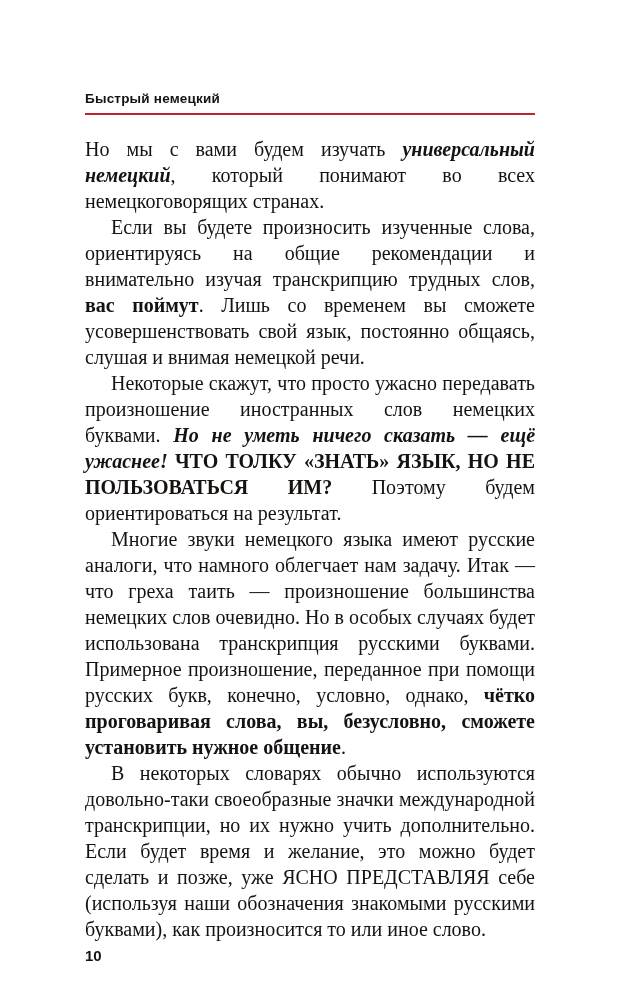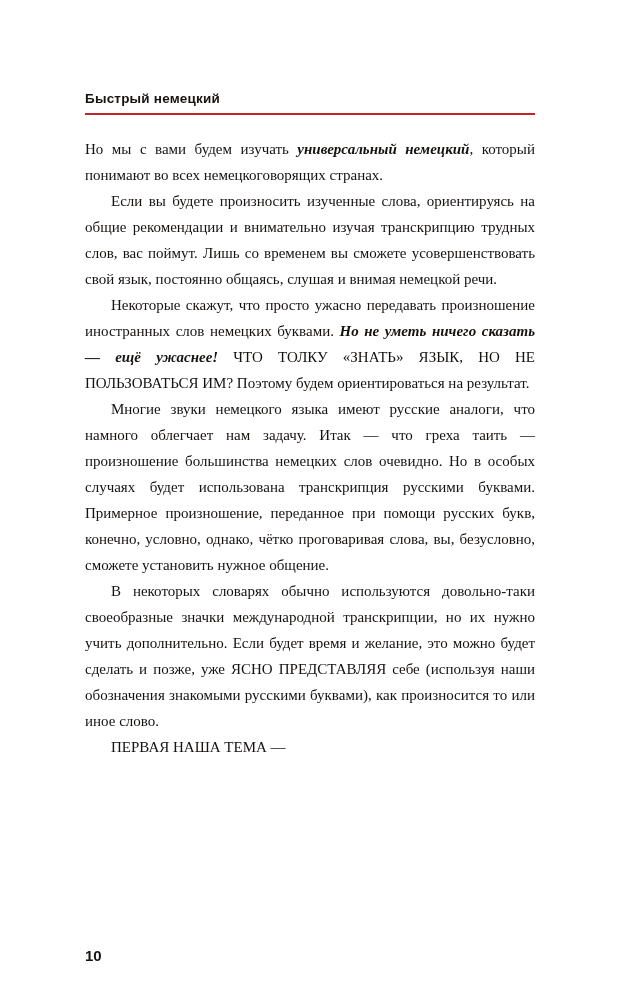--- a/index.html
+++ b/index.html
@@ -33,29 +33,29 @@
     height: 2px;
     width: 100%;
     background: #c2232a;
     margin-bottom: 21px;
   }
   .body-text {
     flex: 0 0 auto;
   }
   p.para {
     margin: 0;
-    font-size: 15px;
+    font-size: 20px;
     line-height: 26px;
     text-align: justify;
     text-indent: 26px;
   }
   p.para.noindent { text-indent: 0; }
   p.para.short { text-align: left; }
   .bi { font-weight: bold; font-style: italic; }
-  .b  { font-weight: normal; }
+  .b  { font-weight: bold; }
   .section-heading {
     font-family: "Liberation Sans", "DejaVu Sans", sans-serif;
     font-weight: bold;
     font-size: 17px;
     letter-spacing: 0.6px;
     text-align: center;
     color: #171310;
     margin: 46px 0 34px 0;
   }
   .page-footer {
@@ -81,21 +81,20 @@
     <p class="para noindent"><span>Но мы с вами будем изучать </span><span class="bi">универсальный немецкий</span><span>, который понимают во всех немецкоговорящих странах.</span></p>
 
     <p class="para"><span>Если вы будете произносить изученные слова, ориентируясь на общие рекомендации и внимательно изучая транскрипцию трудных слов, </span><span class="b">вас поймут</span><span>. Лишь со временем вы сможете усовершенствовать свой язык, постоянно общаясь, слушая и внимая немецкой речи.</span></p>
 
     <p class="para"><span>Некоторые скажут, что просто ужасно передавать произношение иностранных слов немецких буквами. </span><span class="bi">Но не уметь ничего сказать — ещё ужаснее! </span><span class="b">ЧТО ТОЛКУ «ЗНАТЬ» ЯЗЫК, НО НЕ ПОЛЬЗОВАТЬСЯ ИМ?</span><span> Поэтому будем ориентироваться на результат.</span></p>
 
     <p class="para"><span>Многие звуки немецкого языка имеют русские аналоги, что намного облегчает нам задачу. Итак — что греха таить — произношение большинства немецких слов очевидно. Но в особых случаях будет использована транскрипция русскими буквами. Примерное произношение, переданное при помощи русских букв, конечно, условно, однако, </span><span class="b">чётко проговаривая слова, вы, безусловно, сможете установить нужное общение</span><span>.</span></p>
 
     <p class="para"><span>В некоторых словарях обычно используются довольно-таки своеобразные значки международной транскрипции, но их нужно учить дополнительно. Если будет время и желание, это можно будет сделать и позже, уже ЯСНО ПРЕДСТАВЛЯЯ себе (используя наши обозначения знакомыми русскими буквами), как произносится то или иное слово.</span></p>
 
-    <p class="para short"><span>ПЕРВАЯ НАША ТЕМА —</span></p>
 
 
 
   </div>
 
   <div class="page-footer">
     <div class="page-number">10</div>
   </div>
 
 </div>

